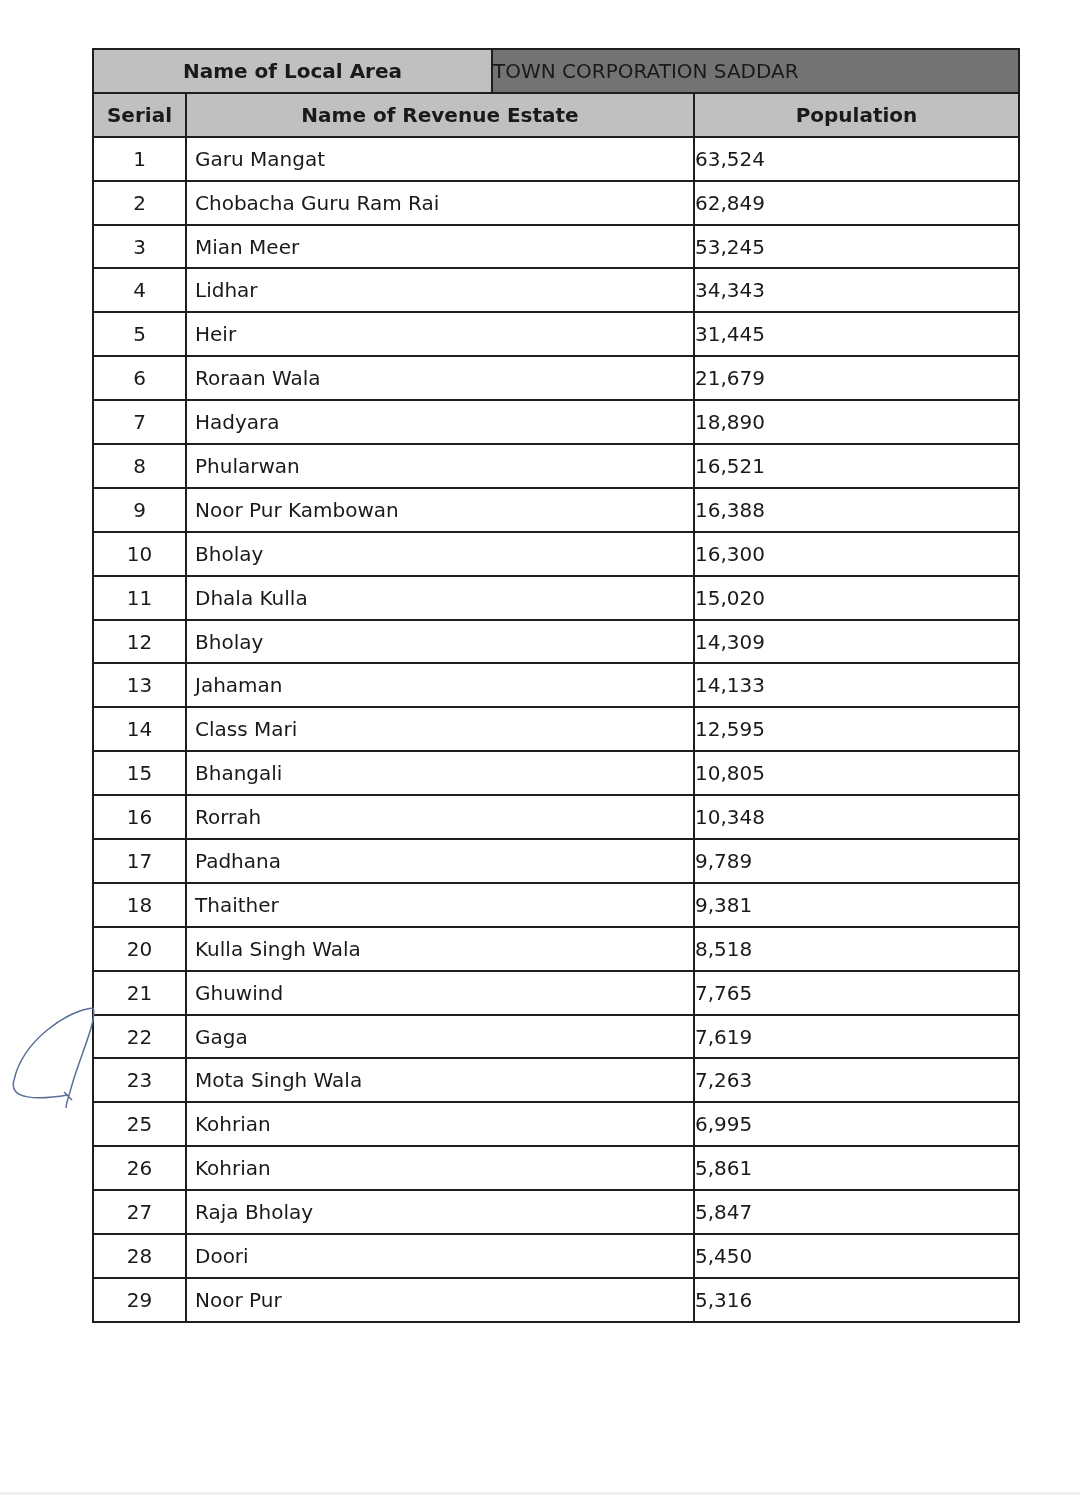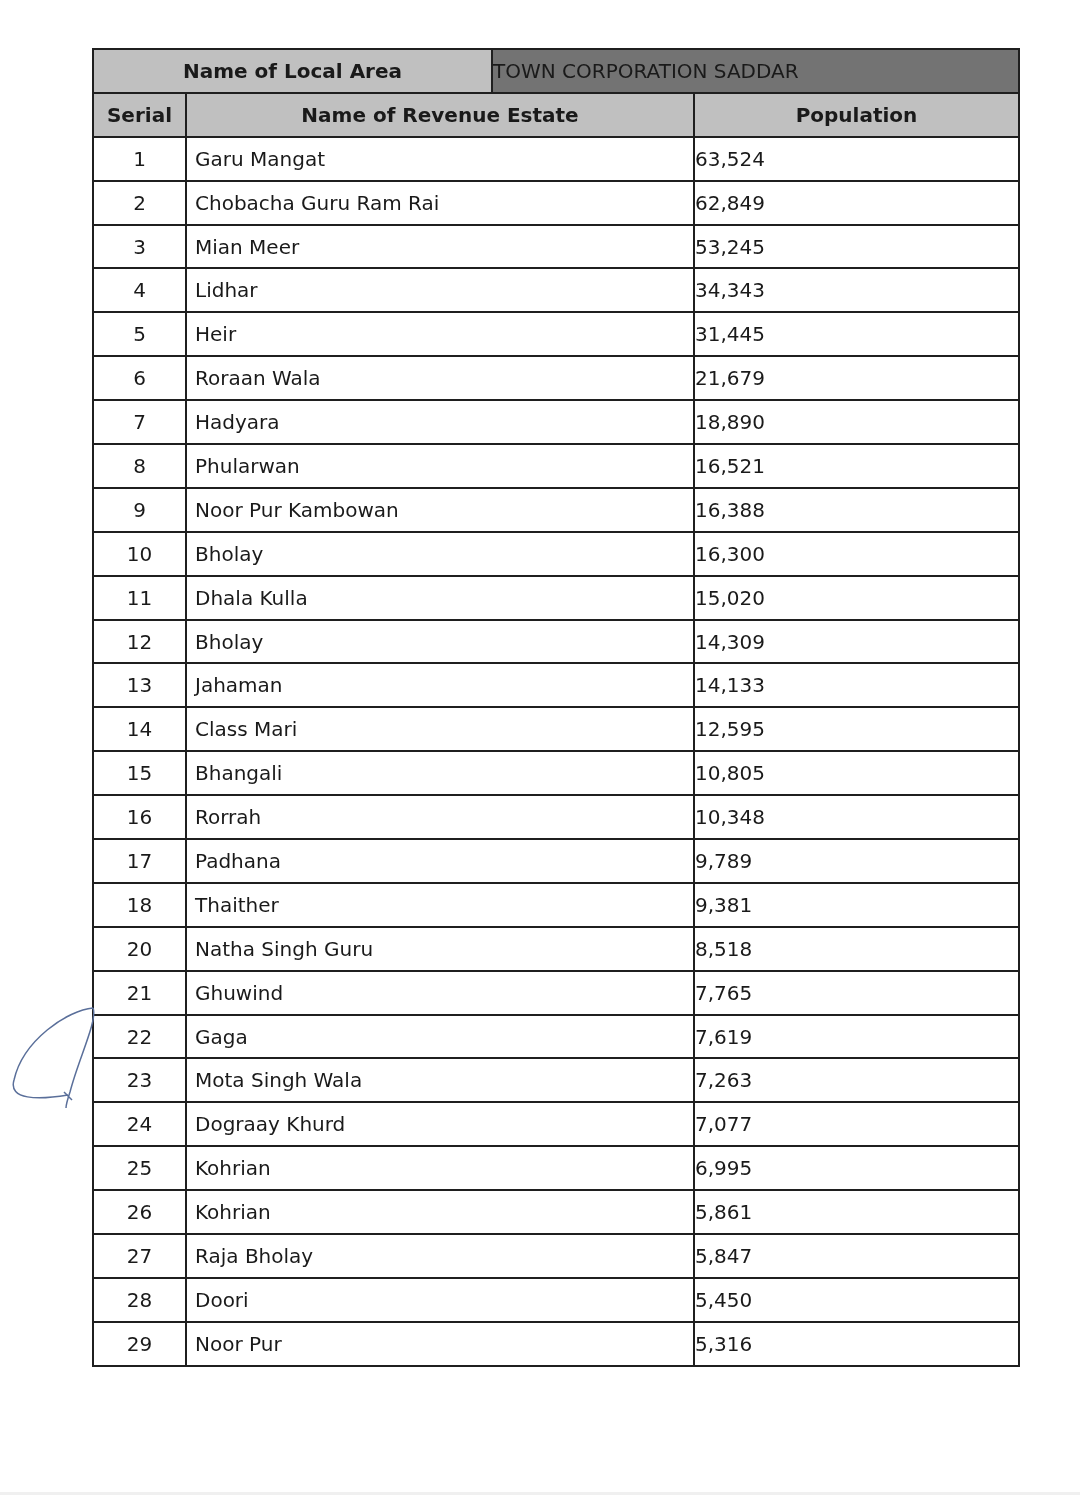--- a/index.html
+++ b/index.html
@@ -129,42 +129,37 @@
         <td class="c-name" colspan="2">Padhana</td>
         <td class="c-pop">9,789</td>
       </tr>
       <tr>
         <td class="c-serial">18</td>
         <td class="c-name" colspan="2">Thaither</td>
         <td class="c-pop">9,381</td>
       </tr>
       <tr>
         <td class="c-serial">20</td>
-        <td class="c-name" colspan="2">Natha Singh Guru</td>
+        <td class="c-name" colspan="2">Kulla Singh Wala</td>
         <td class="c-pop">8,518</td>
       </tr>
       <tr>
         <td class="c-serial">21</td>
         <td class="c-name" colspan="2">Ghuwind</td>
         <td class="c-pop">7,765</td>
       </tr>
       <tr>
         <td class="c-serial">22</td>
         <td class="c-name" colspan="2">Gaga</td>
         <td class="c-pop">7,619</td>
       </tr>
       <tr>
         <td class="c-serial">23</td>
         <td class="c-name" colspan="2">Mota Singh Wala</td>
         <td class="c-pop">7,263</td>
-      </tr>
-      <tr>
-        <td class="c-serial">24</td>
-        <td class="c-name" colspan="2">Dograay Khurd</td>
-        <td class="c-pop">7,077</td>
       </tr>
       <tr>
         <td class="c-serial">25</td>
         <td class="c-name" colspan="2">Kohrian</td>
         <td class="c-pop">6,995</td>
       </tr>
       <tr>
         <td class="c-serial">26</td>
         <td class="c-name" colspan="2">Kohrian</td>
         <td class="c-pop">5,861</td>

